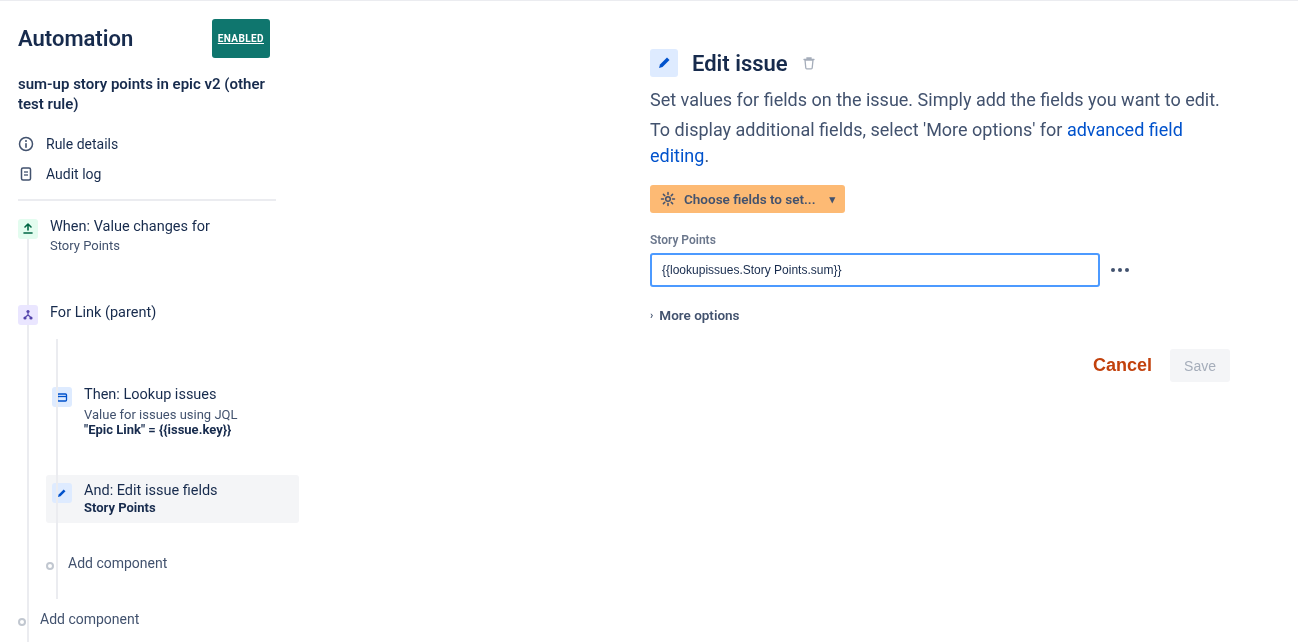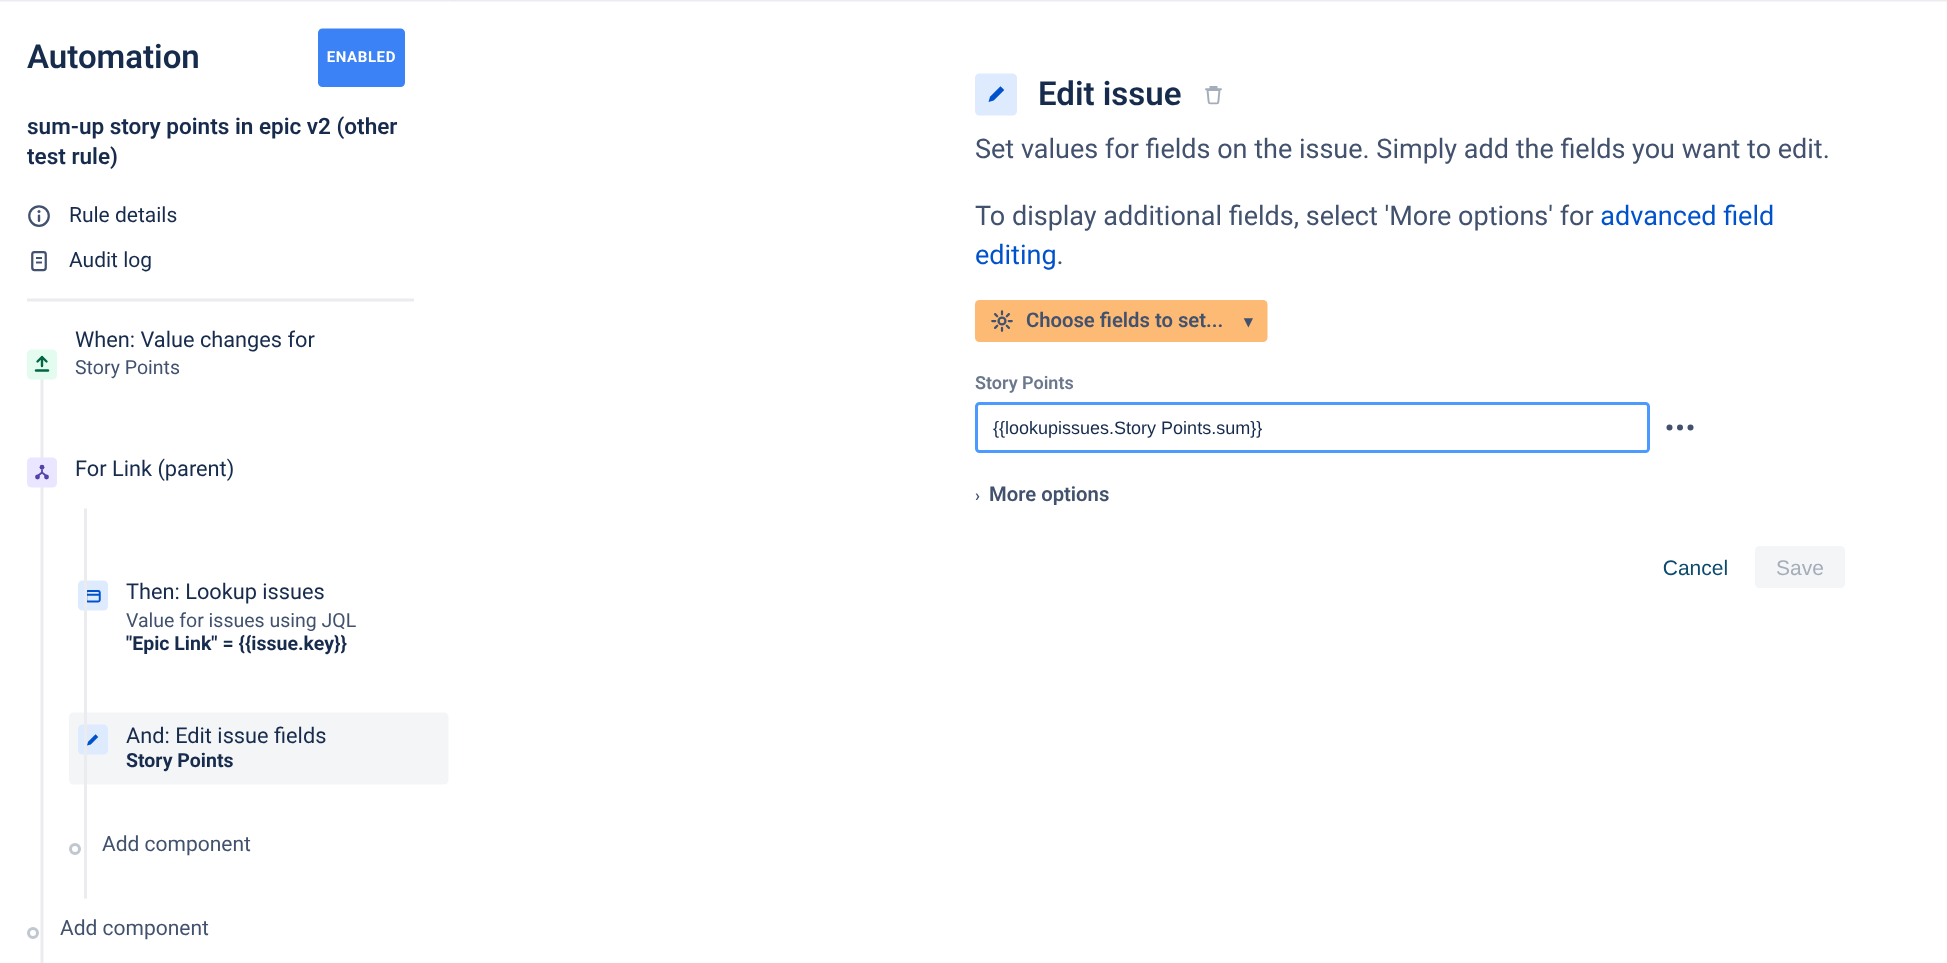--- a/index.html
+++ b/index.html
@@ -29,28 +29,29 @@
     gap: 12px;
     width: 252px;
     margin-bottom: 16px;
   }
   .auto-title {
     font-size: 22px;
     font-weight: 600;
     color: #172b4d;
   }
   .status-badge {
-    background: #3b82f6;
+    background: #0f766e;
     color: #fff;
     font-size: 10px;
     font-weight: 700;
     letter-spacing: .4px;
     padding: 14px 6px;
     border-radius: 3px;
     text-transform: uppercase;
+    text-decoration: underline;
   }
   .rule-name {
     font-size: 15px;
     font-weight: 600;
     color: #172b4d;
     line-height: 1.35;
     margin-bottom: 14px;
     width: 260px;
   }
   .meta-list { margin-bottom: 10px; }
@@ -106,21 +107,21 @@
     font-size: 13px;
     color: #42526e;
     margin-top: 2px;
   }
   .node-bold {
     font-size: 13px;
     font-weight: 700;
     color: #172b4d;
   }
 
-  .node-trigger { padding: 2px 0 12px 0; align-items: flex-end; }
+  .node-trigger { padding: 2px 0 12px 0; }
   .node-branch  { padding: 4px 0 14px 0; margin-top: 34px; }
 
   .branch-children {
     margin-left: 28px;
     position: relative;
     padding-top: 40px;
   }
   .child-node {
     display: flex;
     gap: 12px;
@@ -186,21 +187,21 @@
   }
   .trash {
     color: #a5adba;
     cursor: pointer;
   }
   .panel-desc {
     font-size: 18px;
     color: #42526e;
     line-height: 1.45;
   }
-  .panel-desc + .panel-desc { margin-top: 19px; }
+  .panel-desc + .panel-desc { margin-top: 4px; }
   .link { color: #0052cc; cursor: pointer; }
 
   .choose-btn {
     margin-top: 16px;
     display: inline-flex;
     align-items: center;
     gap: 8px;
     background: #fdba74;
     border-radius: 3px;
     padding: 6px 10px;
@@ -253,23 +254,23 @@
   .more-options .chev { font-size: 11px; }
 
   .footer-actions {
     display: flex;
     justify-content: flex-end;
     gap: 8px;
     margin-top: 26px;
     width: 580px;
   }
   .btn-cancel {
-    color: #0c4a6e;
-    font-size: 14px;
-    font-weight: 400;
+    color: #c2410c;
+    font-size: 18px;
+    font-weight: 700;
     padding: 6px 10px;
     cursor: pointer;
     background: none;
     border: none;
   }
   .btn-save {
     background: #f4f5f7;
     color: #a5adba;
     font-size: 14px;
     font-weight: 500;

